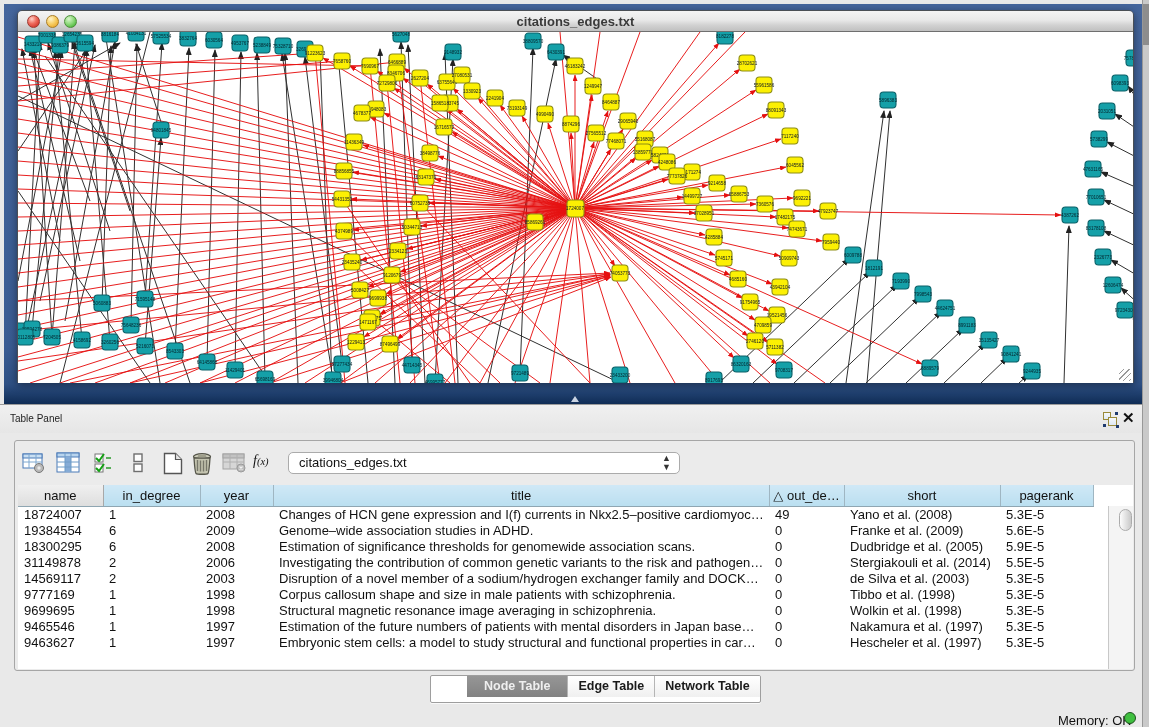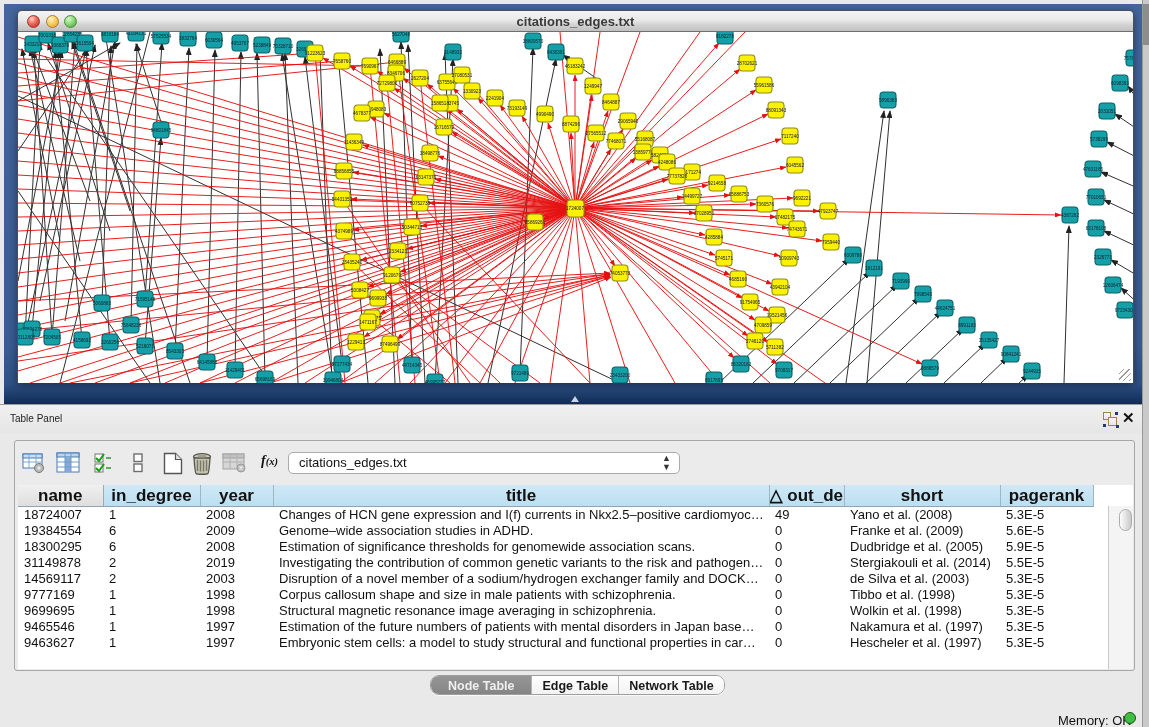--- a/index.html
+++ b/index.html
@@ -31,30 +31,30 @@
 #closex{position:absolute;left:1122px;top:4px;font-size:15px;font-weight:bold;color:#111;}
 #box{position:absolute;left:14px;top:35px;width:1121px;height:231px;
   background:#ebebeb;border:1px solid #a6a6a6;border-radius:3px;}
 .tbi{position:absolute;top:11px;}
 #dd{position:absolute;left:273px;top:11px;width:392px;height:22px;background:#fff;
   border:1px solid #ababab;border-radius:5px;font-size:13px;color:#111;
   line-height:20px;padding-left:10px;}
 #dd .arr{position:absolute;right:8px;top:1px;font-size:9px;color:#333;line-height:9px;}
 #tablewrap{position:absolute;left:3px;top:44px;width:1115px;height:184px;background:#fff;overflow:hidden;}
 table{border-collapse:collapse;table-layout:fixed;width:1075px;font-size:13px;color:#111;}
-th{height:21px;font-weight:bold;font-size:17px;
+th{height:21px;font-weight:normal;font-size:13px;
   background:linear-gradient(#cfe8f6,#badff0);border-right:1px solid #9fb6c2;
   border-bottom:1px solid #8fa6b2;overflow:hidden;white-space:nowrap;text-align:center;}
 th.namecol{background:linear-gradient(#f0f0f0,#dedede);border-right:1px solid #a8a8a8;}
 td{height:16px;padding:0 0 0 6px;overflow:hidden;white-space:nowrap;}
 #vscroll{position:absolute;left:1090px;top:21px;width:25px;height:163px;background:#f4f4f4;border-left:1px solid #c8c8c8;}
 #vthumb{position:absolute;left:10px;top:3px;width:13px;height:22px;border-radius:9px;
   background:linear-gradient(90deg,#fdfdfd,#c9c9c9);border:1px solid #ababab;}
-#tabs{position:absolute;left:430px;top:270px;height:20px;border:1px solid #9e9e9e;
-  border-radius:9px;overflow:hidden;background:#fff;box-shadow:0 1px 0 rgba(255,255,255,.7);}
+#tabs{position:absolute;left:430px;top:270px;height:28px;border:1px solid #9e9e9e;
+  border-radius:2px;overflow:hidden;background:#fff;box-shadow:0 1px 0 rgba(255,255,255,.7);padding-left:36px;}
 #tabs div{float:left;height:21px;line-height:20px;font-size:12.5px;font-weight:bold;
   padding:0 10px;color:#1a1a1a;background:linear-gradient(#fff,#f0f0f0);border-left:1px solid #b5b5b5;}
 #tabs div:first-child{border-left:none;padding:0 17px;background:linear-gradient(#969696,#828282);color:#efefef;}
 #memory{position:absolute;left:1058px;top:308px;font-size:13px;color:#111;}
 #memdot{position:absolute;left:1124px;top:307px;width:12px;height:12px;border-radius:50%;
   background:#3fbf3f;border:1.5px solid #1e521e;}
 #rightstrip{position:absolute;left:1142px;top:0;width:7px;height:727px;background:#c9c9c9;border-left:1px solid #989898;}
 #rightstrip .dk{position:absolute;left:0;top:4px;width:7px;height:41px;background:#8d8d8d;}
 </style></head>
 <body>
@@ -639,21 +639,21 @@
       <path d="M6.5 8v11M9.5 8.5v11M12.5 8.5v11M15.5 8v11" stroke="#77776a" stroke-width="1.4"></path>
       <ellipse cx="11" cy="4.2" rx="4.5" ry="1.4" fill="#9f9f8c"></ellipse>
     </svg>
     <svg class="tbi" style="left:207px" width="26" height="22">
       <rect x="1" y="2" width="21" height="15" fill="#d6d6d6" stroke="#a3a3a3"></rect>
       <rect x="1" y="2" width="21" height="4" fill="#c2c2c2" stroke="#a3a3a3"></rect>
       <path d="M1 10h21M8 2v15M15 2v15" stroke="#b0b0b0"></path>
       <circle cx="19" cy="16" r="4" fill="#bdbdbd" stroke="#9a9a9a"></circle>
       <path d="M17.5 14.5l3 3M20.5 14.5l-3 3" stroke="#f2f2f2" stroke-width="1.2"></path>
     </svg>
-    <div class="tbi" style="left:246px;top:12px;position:absolute;font-family:'Liberation Serif',serif;font-style:italic;font-weight:bold;font-size:14px;color:#111;">f<span style="font-size:10.5px;">(x)</span></div>
+    <div class="tbi" style="left:238px;top:12px;position:absolute;font-family:'Liberation Serif',serif;font-style:italic;font-weight:normal;font-size:14px;color:#111;">f<span style="font-size:10.5px;">(x)</span></div>
     <div id="dd">citations_edges.txt<div class="arr">▲<br>▼</div></div>
     <div id="tablewrap">
       <table>
         <colgroup>
             <col style="width:85px">
             <col style="width:97px">
             <col style="width:73px">
             <col style="width:496px">
             <col style="width:75px">
             <col style="width:156px">
@@ -692,21 +692,21 @@
               <td>6</td>
               <td>2008</td>
               <td>Estimation of significance thresholds for genomewide association scans.</td>
               <td>0</td>
               <td>Dudbridge et al. (2005)</td>
               <td>5.9E-5</td>
             </tr>
 <tr>
               <td>31149878</td>
               <td>2</td>
-              <td>2019</td>
+              <td>2006</td>
               <td>Investigating the contribution of common genetic variants to the risk and pathogen…</td>
               <td>0</td>
               <td>Stergiakouli et al. (2014)</td>
               <td>5.5E-5</td>
             </tr>
 <tr>
               <td>14569117</td>
               <td>2</td>
               <td>2003</td>
               <td>Disruption of a novel member of a sodium/hydrogen exchanger family and DOCK…</td>

